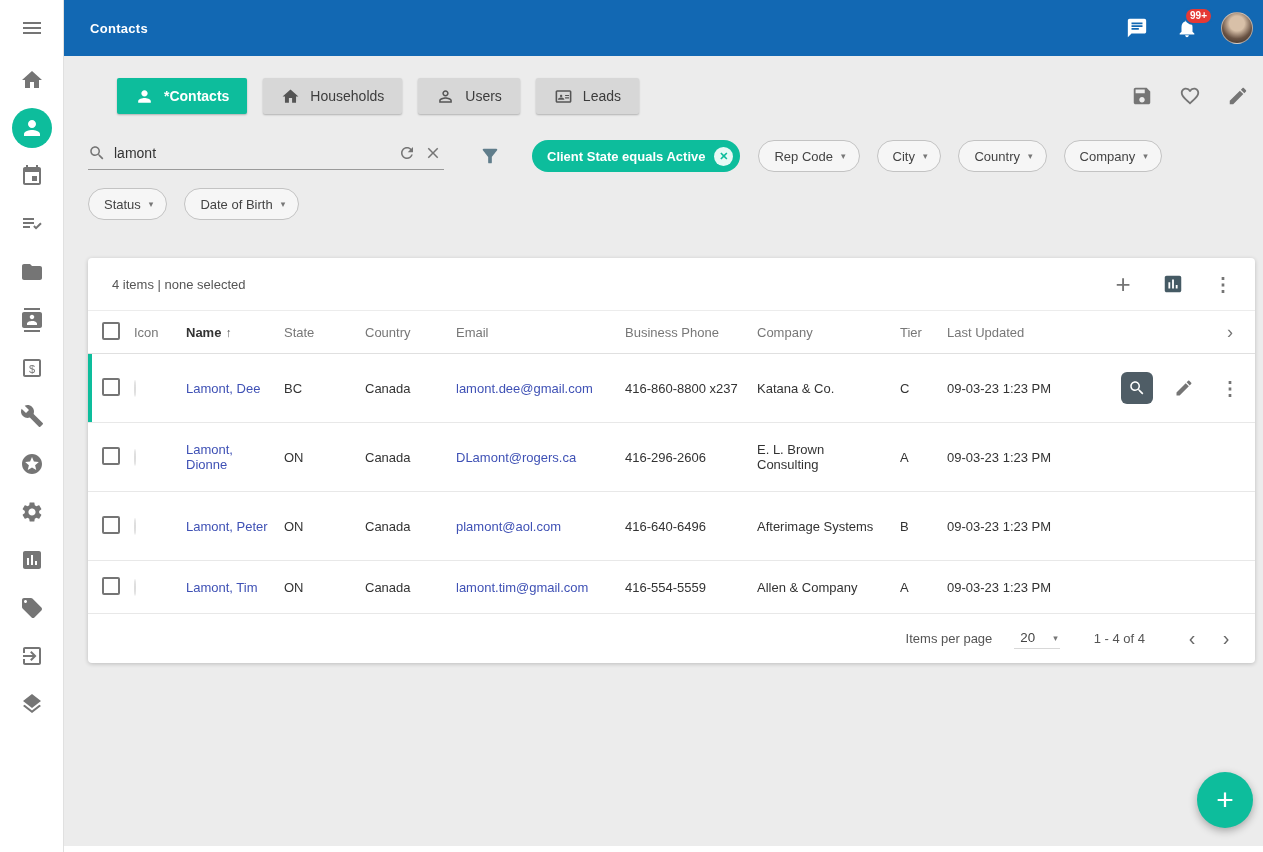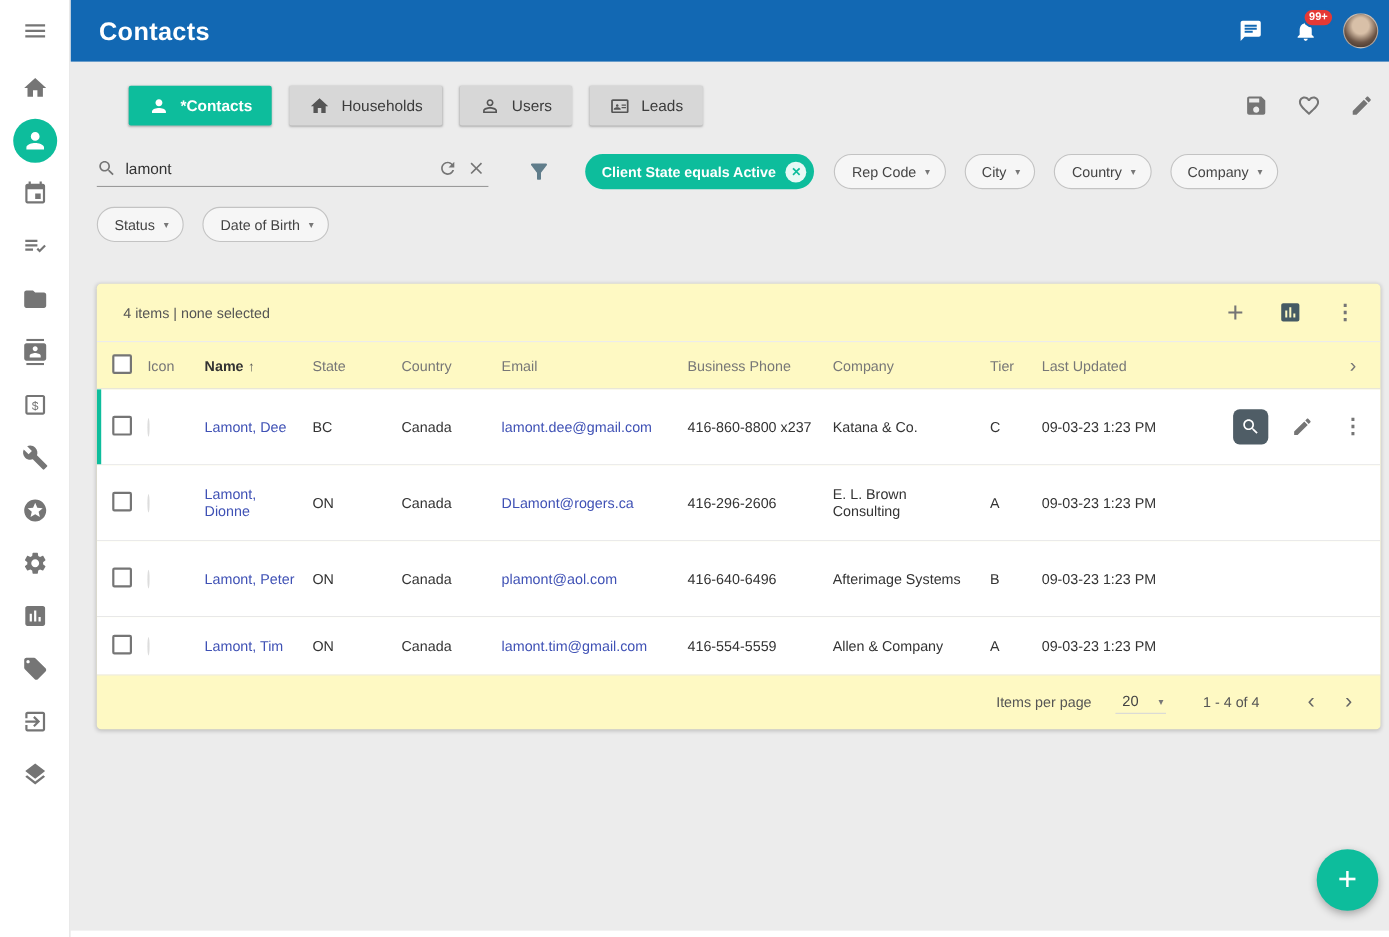--- a/index.html
+++ b/index.html
@@ -16,21 +16,21 @@
   .side-btn svg { width:24px; height:24px; fill:currentColor; }
   .side-menu { margin-bottom:4px; }
   .active-circle { width:40px; height:40px; border-radius:50%; background:var(--teal); display:flex; align-items:center; justify-content:center; color:#fff; }
   .active-circle svg { width:24px; height:24px; fill:#fff; }
 
   
   .main { flex:1; display:flex; flex-direction:column; position:relative; }
   :root { --teal:#0dbd9c; --blue:#1268b3; --link:#3f51b5; }
 
   .appbar { height:56px; background:var(--blue); color:#fff; display:flex; align-items:center; padding:0 18px 0 26px; flex-shrink:0; }
-  .appbar-title { font-size:23px; font-weight:700; letter-spacing:.3px; }
+  .appbar-title { font-size:13px; font-weight:700; letter-spacing:.3px; }
   .appbar-actions { margin-left:auto; display:flex; align-items:flex-end; gap:18px; }
   .appbar-actions .icon-btn { color:#fff; position:relative; width:32px; height:32px; display:flex; align-items:center; justify-content:center; }
   .appbar-actions svg { width:22px; height:22px; fill:#fff; }
   .badge { position:absolute; top:-5px; right:-10px; background:#e53935; color:#fff; font-size:10px; font-weight:700; border-radius:9px; padding:2px 4px; line-height:1; border:2px solid var(--blue); }
   .avatar-sm { width:32px; height:32px; border-radius:50%; background:radial-gradient(circle at 50% 35%, #d8c0a8 30%, #6a5344 62%, #2f2722 100%); border:1px solid rgba(255,255,255,.5); }
 
   .content { flex:1; padding:22px 16px 0 24px; position:relative; }
 
   
   .tabs-row { display:flex; align-items:center; gap:16px;margin-left:29px; }
@@ -52,21 +52,21 @@
   .funnel-btn svg { width:22px; height:22px; fill:#607d8b; }
 
   .chip-active { height:32px; border-radius:16px; background:var(--teal); color:#fff; display:inline-flex; align-items:center; gap:9px; padding:0 7px 0 15px; font-size:13px; font-weight:700; border:none; }
   .chip-x { width:19px; height:19px; border-radius:50%; background:rgba(255,255,255,.9); color:var(--teal); font-size:11px; font-weight:700; display:flex; align-items:center; justify-content:center; }
   .chip { height:32px; border-radius:16px; background:#f6f6f6; border:1px solid #c3c3c3; color:#444; display:inline-flex; align-items:center; gap:8px; padding:0 13px 0 15px; font-size:13px; }
   .chip .caret { font-size:9px; color:#777; }
   .chips-gap { display:flex; align-items:center; gap:17px; margin-left:18px; }
   .chips-row2 { margin-top:16px; display:flex; align-items:center; gap:17px; }
 
   
-  .card { margin-top:38px; width:1167px; background:#fef9c3; border-radius:4px; box-shadow:0 1px 4px rgba(0,0,0,.2); overflow:hidden; }
+  .card { margin-top:38px; width:1167px; background:#ffffff; border-radius:4px; box-shadow:0 1px 4px rgba(0,0,0,.2); overflow:hidden; }
   .card-toolbar { height:52px; display:flex; align-items:center; padding:0 14px 0 24px; font-size:13px; color:#555; }
   .toolbar-icons { margin-left:auto; display:flex; align-items:center; gap:14px; }
   .toolbar-icons .icon-btn { width:36px; height:36px; display:flex; align-items:center; justify-content:center; color:#757575; }
   .plus-glyph { font-size:26px; font-weight:300; color:#757575; line-height:1; }
   .dots-glyph { font-size:19px; font-weight:700; color:#757575; line-height:1; }
   .analytics-svg { width:22px; height:22px; fill:#455a64; }
 
   .thead { display:flex; align-items:center; height:44px; border-top:1px solid #ececec; border-bottom:1px solid #e0e0e0; color:#777; font-size:13px; }
   .trow { display:flex; align-items:center; min-height:69px; border-bottom:1px solid #e8e8e8; font-size:13px; color:#333; position:relative; background:#fff; }
   .trow.short { min-height:52px; border-bottom:none; }

